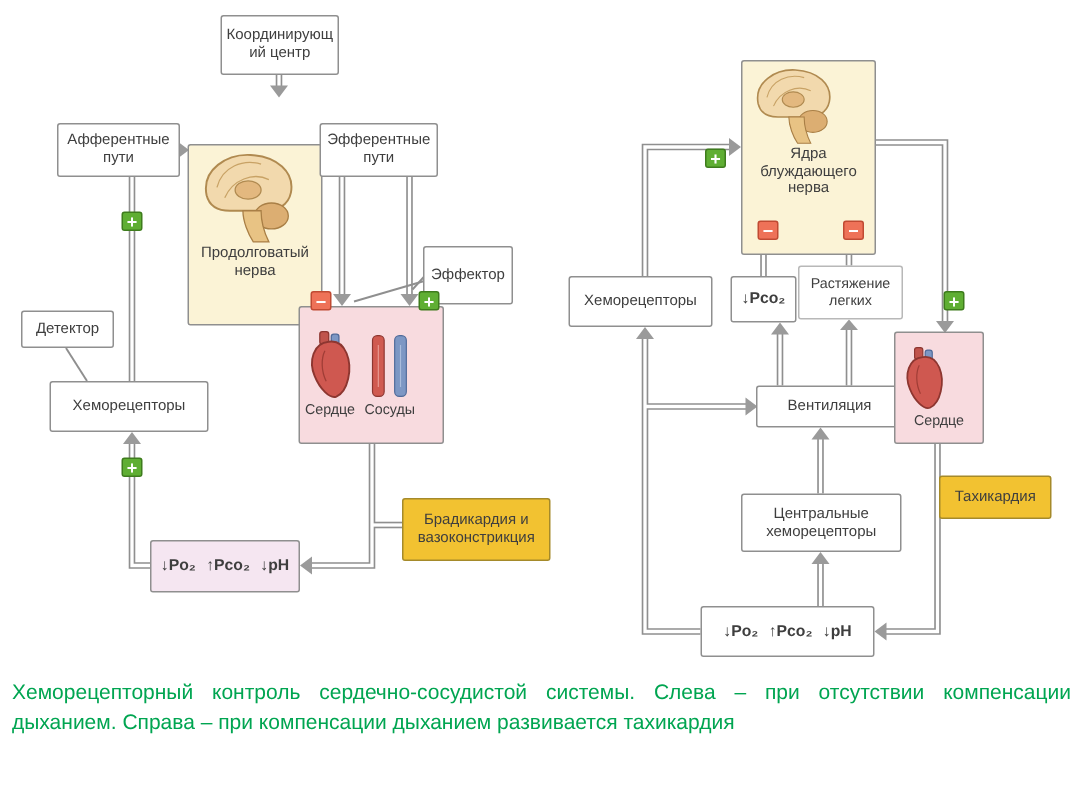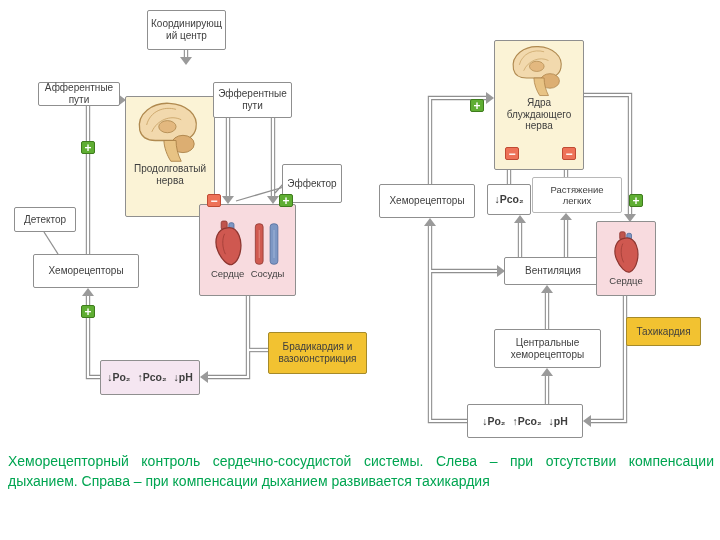--- a/index.html
+++ b/index.html
@@ -2,21 +2,21 @@
 <html style="--caption-green: #00a551; --plus-green: #5fae33; --minus-red: #ee7258; --gold: #f2c231; --brain-bg: #fbf3d6; --pink-bg: #f8dbdf; --lavender-bg: #f5e6f1; --line-gray: #8f8f8f;"><head>
 <meta charset="utf-8">
 <style>
   * { margin:0; padding:0; box-sizing:border-box; }
   html,body { width:720px; height:540px; background:#fff; font-family:"Liberation Sans", sans-serif; }
   .stage { position:relative; width:720px; height:540px; overflow:hidden; background:#fff; }
   .lines { position:absolute; left:0; top:0; }
   .node {
     position:absolute; border:1.3px solid var(--line-gray,#8f8f8f); background:#fff;
     color:#3e3e3e; font-size:10px; line-height:1.16; display:flex; flex-direction:column;
-    align-items:center; justify-content:center; text-align:center; padding:2px 3px;
+    align-items:flex-start; justify-content:center; text-align:center; padding:2px 3px;
     border-radius:2px; overflow-wrap:break-word;
   }
   .node .lbl { width:100%; overflow-wrap:break-word; }
   .brainbg { background:var(--brain-bg,#fbf3d6);margin-top:32px; }
   .pinkbg  { background:var(--pink-bg,#f8dbdf); }
   .goldbg  { background:var(--gold,#f2c231); border-color:#a58a2a; }
   .lavbg   { background:var(--lavender-bg,#f5e6f1); }
   .gases   { font-weight:bold; font-size:10.5px; word-spacing:4px; }
   .row { display:flex; flex-direction:row; align-items:flex-end; gap:6px; }
   .col { display:flex; flex-direction:column; align-items:center; }
@@ -114,21 +114,21 @@
       <path d="M10,36 C6,16 26,4 44,5 C64,6 78,18 75,34 C73,44 64,48 56,48 L28,48 C18,48 12,44 10,36 Z" fill="#f2d9ad" stroke="#b08a50" stroke-width="1.5"></path>
       <path d="M18,30 C22,14 38,8 52,12" stroke="#c8a265" fill="none"></path>
       <path d="M24,38 C30,24 46,18 58,24" stroke="#c8a265" fill="none"></path>
       <ellipse cx="42" cy="32" rx="10" ry="7" fill="#e3b87f" stroke="#b08a50"></ellipse>
       <ellipse cx="60" cy="52" rx="13" ry="10" fill="#dcae72" stroke="#a97f46"></ellipse>
       <path d="M38,48 C38,56 42,66 46,72 L58,72 C54,64 52,56 52,48 Z" fill="#e8c384" stroke="#a97f46"></path>
     </svg>
     <span class="lbl">Продолговатый нерва</span>
   </div>
 
-  <div class="node" style="left:38px;top:82px;width:82px;height:24px">
+  <div class="node" style="left:38px;top:82px;width:82px;height:36px">
     <span class="lbl">Афферентные пути</span>
   </div>
 
   <div class="node" style="left:213px;top:82px;width:79px;height:36px">
     <span class="lbl">Эфферентные пути</span>
   </div>
 
   <div class="node" style="left:282px;top:164px;width:60px;height:39px">
     <span class="lbl">Эффектор</span>
   </div>
@@ -185,21 +185,21 @@
   </div>
 
   <div class="node" style="left:379px;top:184px;width:96px;height:34px">
     <span class="lbl">Хеморецепторы</span>
   </div>
 
   <div class="node gases" style="left:487px;top:184px;width:44px;height:31px">
     <span class="lbl">↓Pco₂</span>
   </div>
 
-  <div class="node" style="left:532px;top:177px;width:90px;height:36px;border-color:#b8b8b8;font-size:9.5px">
+  <div class="node" style="left:532px;top:177px;width:70px;height:36px;border-color:#b8b8b8;font-size:9.5px">
     <span class="lbl">Растяжение легких</span>
   </div>
 
   <div class="node" style="left:504px;top:257px;width:98px;height:28px">
     <span class="lbl">Вентиляция</span>
   </div>
 
   <div class="node pinkbg" style="left:596px;top:221px;width:60px;height:75px">
     <svg viewBox="0 0 40 56" width="32" height="44">
       <rect x="12" y="1" width="7" height="10" rx="2" fill="#c0544c" stroke="#8d3630"></rect>

